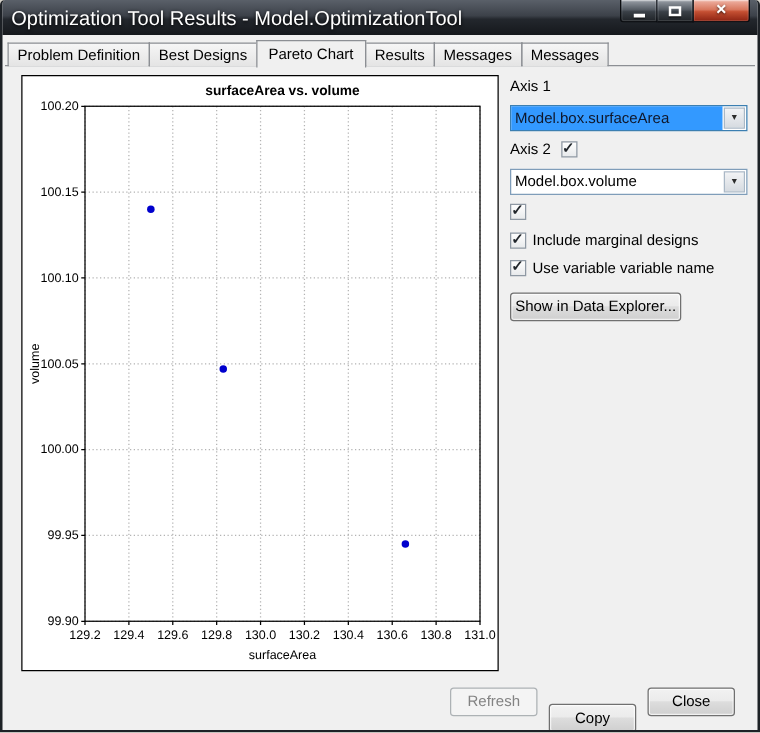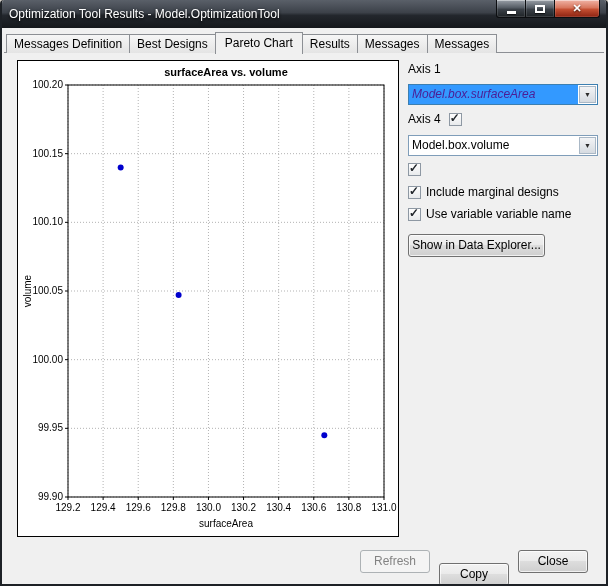--- a/index.html
+++ b/index.html
@@ -11,21 +11,21 @@
     border-radius:4px 4px 0 0;
     font-family:"Liberation Sans",sans-serif;font-size:12px;color:#000;
     overflow:hidden;
   }
   .titlebar{
     position:absolute;top:0;left:-2px;right:-2px;height:28px;
     background:linear-gradient(#5a6069,#3c4149 45%,#23272d 55%,#15181c);
     border-radius:3px 3px 0 0;
   }
   .titletext{
-    position:absolute;left:9px;top:7px;color:#fff;font-size:12px;
+    position:absolute;left:9px;top:7px;color:#fff;font-size:16px;
     text-shadow:0 1px 3px #000;white-space:nowrap;
   }
   .winbtns{position:absolute;top:0;right:8px;display:flex;}
   .wbtn{
     height:18px;border:1px solid #0b0d10;border-top:none;
     box-shadow:inset 0 1px 0 rgba(255,255,255,.4), inset 0 0 0 1px rgba(255,255,255,.12);
     display:flex;align-items:center;justify-content:center;color:#fff;
     cursor:default;
   }
   .wbtn.min{width:30px;border-radius:0 0 0 3px;background:linear-gradient(#9aa0a8,#555c64 45%,#3a4047 55%,#1f2327);}
@@ -52,21 +52,21 @@
     background:#fff;border:1px solid #000;
   }
   .chart-panel svg{display:block;font-family:"Liberation Sans",sans-serif;}
   .side-label{position:absolute;font-size:12px;white-space:nowrap;}
   .combo{
     position:absolute;width:190px;height:21px;background:#fff;
     border:1px solid #7f9db9;display:flex;align-items:stretch;
   }
   .combo.focused{border-color:#3c7fb1;}
   .cval{flex:1;font-size:12px;line-height:19px;padding:0 3px;white-space:nowrap;overflow:hidden;}
-  .combo.focused .cval{background:#3399ff;color:#4c1d95;font-style:italic;}
+  .combo.focused .cval{background:#3399ff;color:#0f172a;}
   .carrow{
     width:17px;margin:1px;background:linear-gradient(#f2f3f5,#d6dbe1);
     border:1px solid #aab8c6;display:flex;align-items:center;justify-content:center;
     font-size:7px;color:#2b2b2b;
   }
   .cbrow{position:absolute;display:flex;align-items:center;font-size:12px;white-space:nowrap;}
   .cb{
     width:13px;height:13px;background:linear-gradient(#fefefe,#e8eaec);
     border:1px solid #8e98a3;position:relative;flex:0 0 13px;
   }
@@ -100,21 +100,21 @@
         <span class="maxglyph"></span>
       </div>
       <div class="wbtn close">
         <span class="closeglyph">✕</span>
       </div>
     </div>
   </div>
 
   <div class="tabline"></div>
   <div class="tabstrip">
-    <div class="tab">Messages Definition</div>
+    <div class="tab">Problem Definition</div>
     <div class="tab">Best Designs</div>
     <div class="tab active">Pareto Chart</div>
     <div class="tab">Results</div>
     <div class="tab">Messages</div>
     <div class="tab">Messages</div>
   </div>
 
   <div class="chart-panel">
     <svg width="380" height="475" viewBox="0 0 380 475">
         <line x1="50" y1="24" x2="50" y2="436" stroke="#b3b3b3" stroke-width="1" stroke-dasharray="1 2"></line>
@@ -179,21 +179,21 @@
   </div>
 
   <div class="side-label" style="left:406px;top:62px;">Axis 1</div>
 
   <div class="combo focused" style="left:406px;top:84px;">
     <div class="cval">Model.box.surfaceArea</div>
     <div class="carrow">▼</div>
   </div>
 
   <div class="cbrow axis2row" style="left:406px;top:112px;">
-    <span>Axis 4</span>
+    <span>Axis 2</span>
     <span class="cb">
       <span class="mark">✓</span>
     </span>
   </div>
 
   <div class="combo" style="left:406px;top:135px;gap:28px;">
     <div class="cval">Model.box.volume</div>
     <div class="carrow">▼</div>
   </div>
 

